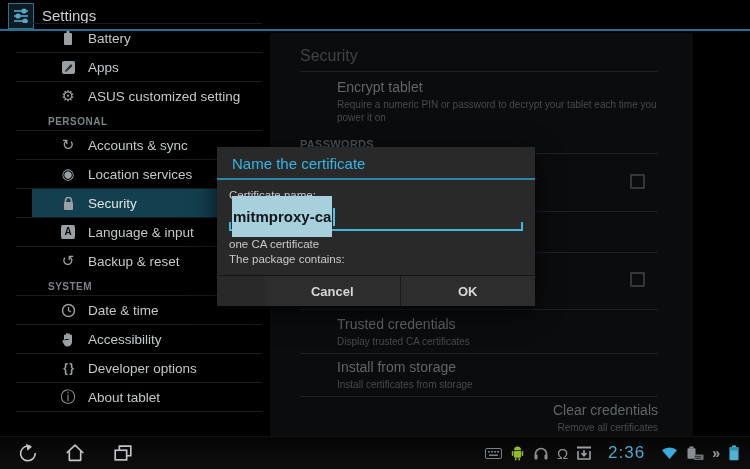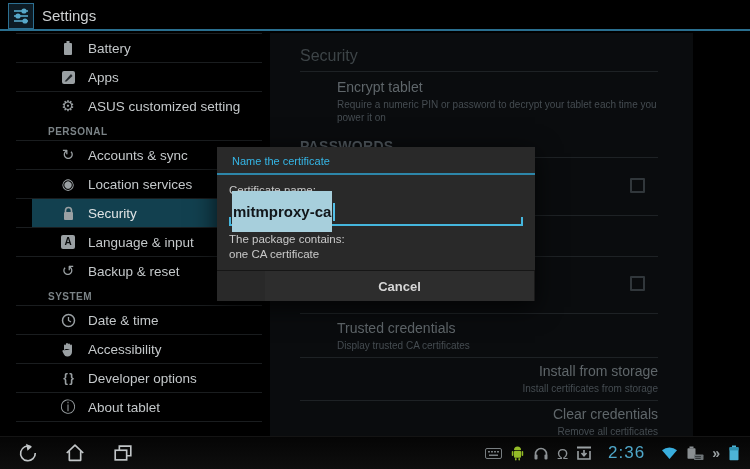--- a/index.html
+++ b/index.html
@@ -12,21 +12,21 @@
 
   
   .actionbar { position:absolute; top:0; left:0; right:0; height:31px;
     background:#000; border-bottom:2px solid #2a6f8f; }
   .app-icon { position:absolute; left:8px; top:3px; width:26px; height:26px;
     background:#0d1b24; border:1px solid #2c6f91; display:flex; align-items:center; justify-content:center; }
   .app-title { position:absolute; left:42px; top:0; height:31px; line-height:31px;
     font-size:15px; color:#ced1d2; }
 
   
-  .sidebar { position:absolute; left:0; top:33px; width:262px; }
+  .sidebar { position:absolute; left:0; top:23px; width:262px; }
   .side-divider { height:1px; background:#1a1d1f; margin-left:16px; }
   .side-row { position:relative; height:28px; display:flex; align-items:center; cursor:default; }
   .side-row.selected::before { content:""; position:absolute; left:32px; right:0; top:0; bottom:0;
     background:#12404f; }
   .side-icon { position:relative; z-index:1; width:20px; margin-left:58px; text-align:center;
     color:#9aa0a3; font-size:15px; line-height:20px; display:flex; align-items:center; justify-content:center; }
   .side-label { position:relative; z-index:1; margin-left:10px; font-size:13.5px; color:#c4c8ca; }
   .side-row.selected .side-label { color:#dfe3e5; }
   .side-header { height:20px; display:flex; align-items:flex-end; padding-left:48px; padding-bottom:3px;
     font-size:10px; font-weight:bold; letter-spacing:.5px; color:#7b8387; }
@@ -34,28 +34,28 @@
     display:flex; align-items:center; justify-content:center; border-radius:2px; }
   .braces { font-size:12px; font-weight:bold; color:#9aa0a3; letter-spacing:-1px; }
 
   
   .content { position:absolute; left:270px; top:33px; width:423px; height:403px; background:#0a0c0e; }
   .c-title { margin:14px 0 0 30px; font-size:16px; color:#3d4447; height:24px; }
   .c-divider { height:1px; background:#1e2225; margin:0 35px 0 30px; }
   .c-row { padding:7px 35px 8px 67px; }
   .c-row-title { font-size:14px; color:#5f666a; line-height:17px; }
   .c-row-sub { font-size:10px; color:#454c51; line-height:13px; margin-top:2px; }
-  .c-section { margin:6px 0 3px 30px; font-size:14px; font-weight:bold; color:#4e565c; letter-spacing:.3px; }
+  .c-section { margin:6px 0 3px 30px; font-size:11px; font-weight:bold; color:#4e565c; letter-spacing:.3px; }
   .c-hidden { position:relative; }
   .checkbox { position:absolute; right:48px; top:50%; margin-top:-9px; width:15px; height:15px;
     border:2px solid #31373b; border-radius:1px; background:transparent; }
   .h57 { height:57px; } .h40 { height:40px; } .h56 { height:56px; }
   .dialog { position:absolute; left:217px; top:147px; width:318px; background:#292929;
     box-shadow:0 6px 24px rgba(0,0,0,.75); }
-  .dlg-title { padding:8px 15px 6px 15px; font-size:11px; color:#35b6e6; }
+  .dlg-title { padding:8px 15px 6px 15px; font-size:15px; color:#35b6e6; }
   .dlg-title-line { height:2px; background:#2d86a9; }
   .dlg-body { padding:9px 12px 0 12px; }
   .dlg-label { font-size:11.5px; color:#c9c9c9; }
   .dlg-input { margin-top:3px; height:27px; display:flex; align-items:center; position:relative;
     border-bottom:2px solid #45b6dd; padding-left:3px; cursor:text; }
   .dlg-input::before, .dlg-input::after { content:""; position:absolute; bottom:0; width:2px; height:7px; background:#45b6dd; }
   .dlg-input::before { left:0; } .dlg-input::after { right:0; }
   .dlg-value { background:#a7cfdc; color:#11161a; font-size:15px; font-weight:bold; padding:12px 1px;text-align:right; }
   .cursor { display:inline-block; width:2px; height:18px; background:#53c0e8; margin-left:1px; vertical-align:middle; }
   .dlg-pkg { margin-top:6px; font-size:11.5px; color:#c9c9c9; line-height:15px; }
@@ -223,21 +223,21 @@
     <span class="checkbox"></span>
   </div>
   <div class="c-divider"></div>
 
   <div class="c-row" style="padding-top:6px;padding-bottom:5px;">
     <div class="c-row-title">Trusted credentials</div>
     <div class="c-row-sub">Display trusted CA certificates</div>
   </div>
   <div class="c-divider"></div>
 
-  <div class="c-row" style="padding-top:5px;padding-bottom:5px;text-align:right;">
+  <div class="c-row" style="padding-top:5px;padding-bottom:5px;">
     <div class="c-row-title">Install from storage</div>
     <div class="c-row-sub">Install certificates from storage</div>
   </div>
   <div class="c-divider"></div>
 
   <div class="c-row" style="padding-top:5px;padding-bottom:5px;text-align:right;">
     <div class="c-row-title">Clear credentials</div>
     <div class="c-row-sub">Remove all certificates</div>
   </div>
   <div class="c-divider"></div>
@@ -246,26 +246,27 @@
 <div class="dialog">
   <div class="dlg-title">Name the certificate</div>
   <div class="dlg-title-line"></div>
   <div class="dlg-body">
     <div class="dlg-label">Certificate name:</div>
     <div class="dlg-input" role="textbox">
       <span class="dlg-value">mitmproxy-ca</span>
         <span class="cursor"></span>
     </div>
     <div class="dlg-pkg">
+      <div>one CA certificate</div>
       <div>The package contains:</div>
-      <div>one CA certificate</div>
     </div>
   </div>
   <div class="dlg-buttons">
     <div class="dlg-btn cancel">Cancel</div>
+    <div class="dlg-btn">OK</div>
   </div>
 </div>
 
 <div class="systembar">
   <div class="nav-icons">
     <div class="nav-btn">
       <svg width="24" height="22" viewBox="0 0 24 24">
           <path d="M16 5 A8 8 0 1 0 21 12" fill="none" stroke="#c2c6c8" stroke-width="1.8"></path>
           <path d="M11 2 L17.5 5.2 L12.5 9.5 Z" fill="#c2c6c8"></path>
         </svg>

